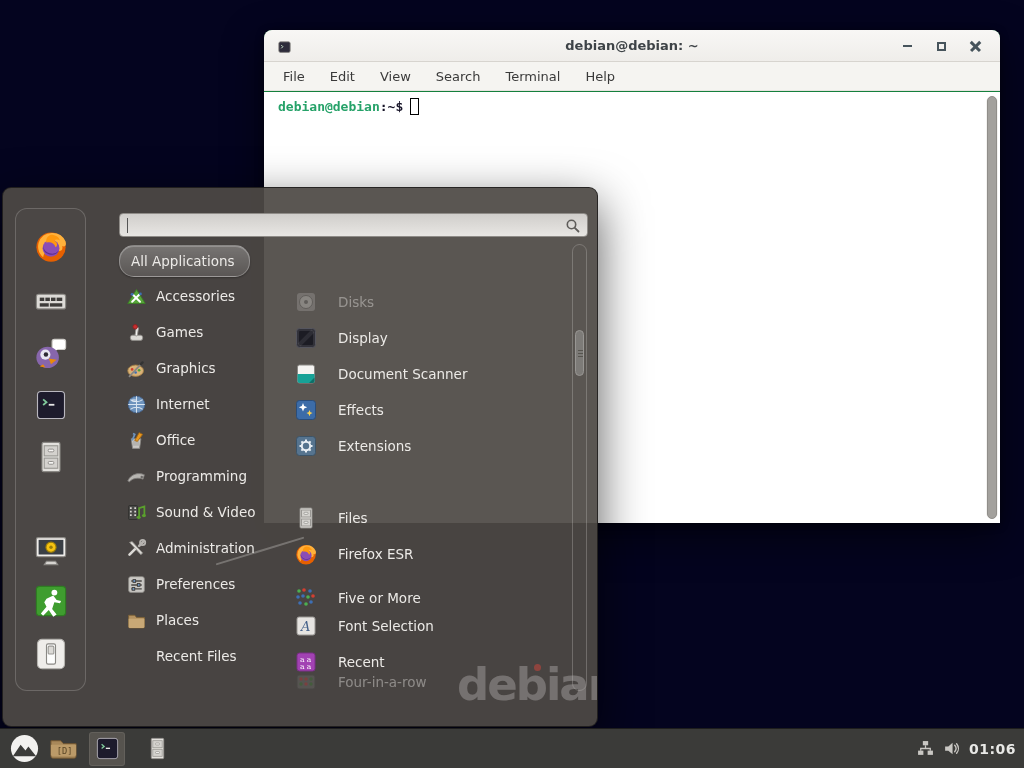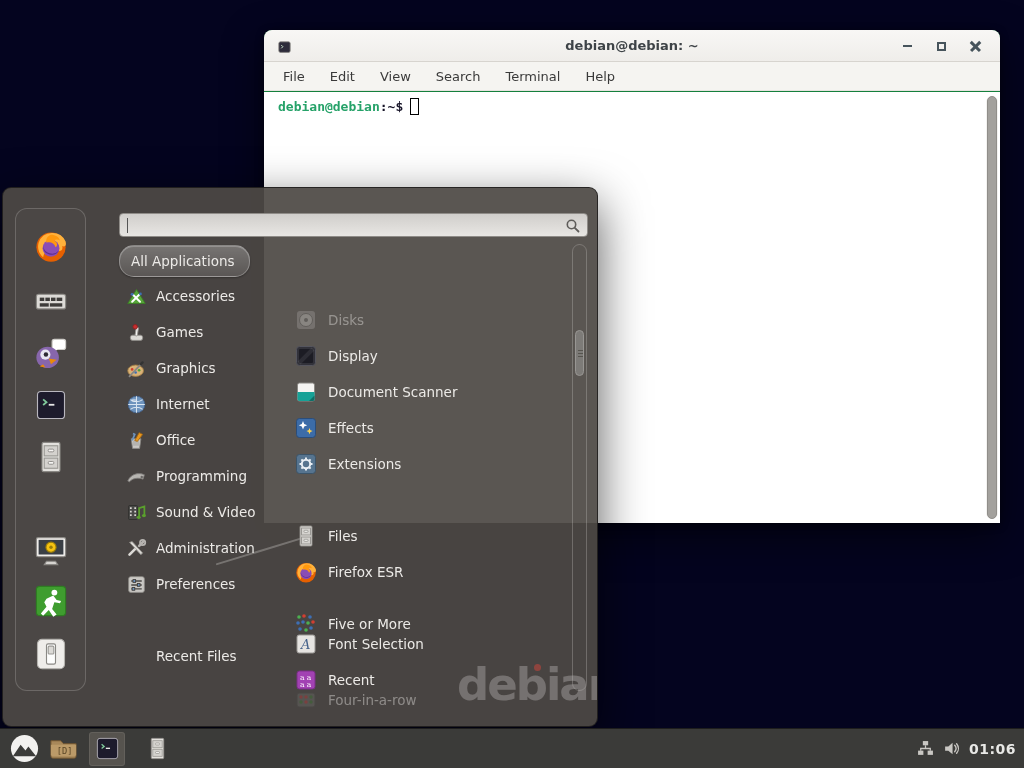--- a/index.html
+++ b/index.html
@@ -62,21 +62,21 @@
   .cat { position:absolute; left:116px; width:152px; height:32px; display:flex; align-items:center;
     gap:9px; padding-left:7px; font-size:13.5px; cursor:pointer; border-radius:15px; }
   .cat .cicon { width:21px; height:21px; flex:none; }
   .cat .cicon svg { width:100%; height:100%; }
   .cat-selected { width:131px; background:linear-gradient(rgba(255,255,255,.26),rgba(255,255,255,.10));
     border:1px solid rgba(255,255,255,.28); box-shadow:inset 0 1px rgba(255,255,255,.22), 0 1px 2px rgba(0,0,0,.3);
     padding-left:11px; }
 
   .apps { position:absolute; left:284px; top:46px; width:282px; height:470px; }
   .app { position:absolute; left:0; width:282px; height:32px; display:flex; align-items:center;
-    gap:10px; padding-left:7px; font-size:13.5px; cursor:pointer;margin-top:18px; }
+    gap:20px; padding-left:7px; font-size:13.5px; cursor:pointer; }
   .app .aicon { width:24px; height:24px; flex:none; }
   .app .aicon svg { width:100%; height:100%; }
   .app-faded { opacity:.42; }
   .app-faded2 { opacity:.20; }
 
   .apps-scrollbar { position:absolute; left:569px; top:56px; width:15px; height:447px;
     border:1px solid rgba(205,203,200,.30); border-radius:8px; }
   .apps-scrollbar .thumb { position:absolute; left:2px; top:85px; width:9px; height:46px;
     background:#7d7b78; border:1px solid #989693; border-radius:5px; }
   .apps-scrollbar .grip { position:absolute; left:2px; top:19px; width:5px; height:1.3px; background:#57554f; box-shadow:0 3px #57554f, 0 6px #57554f; }
@@ -321,20 +321,27 @@
               <path d="M6 8 h12 M6 12.5 h12 M6 17 h12"></path>
             </g>
             <g fill="#6d93bd" stroke="#3e3c3a">
               <rect x="8" y="6.4" width="3" height="3.2"></rect>
               <rect x="13" y="10.9" width="3" height="3.2"></rect>
               <rect x="7" y="15.4" width="3" height="3.2"></rect>
             </g>
           </svg></span>
       <span>Preferences</span>
     </div>
+    <div class="cat" style="top:416px">
+      <span class="cicon"><svg viewBox="0 0 24 24">
+            <path d="M3 6 h7 l2 2.5 h9 V19 a1.5 1.5 0 0 1 -1.5 1.5 h-15 A1.5 1.5 0 0 1 3 19z" fill="#b49261" stroke="#7d6136"></path>
+            <path d="M3 10 h18 V19 a1.5 1.5 0 0 1 -1.5 1.5 h-15 A1.5 1.5 0 0 1 3 19z" fill="#c8a876"></path>
+          </svg></span>
+      <span>Places</span>
+    </div>
     <div class="cat" style="top:452px">
       <span class="cicon"></span>
       <span>Recent Files</span>
     </div>
 
     <div class="apps">
       <div class="app app-faded" style="top:52px">
         <span class="aicon"><svg viewBox="0 0 24 24">
               <rect x="3" y="3" width="18" height="18" rx="3" fill="#9a9896"></rect>
               <circle cx="12" cy="12" r="6.5" fill="#c9c7c3" stroke="#6a6866"></circle>
@@ -389,21 +396,21 @@
       <div class="app" style="top:304px">
         <span class="aicon"><svg viewBox="0 0 32 32">
               <circle cx="16" cy="17" r="13" fill="#e66000"></circle>
               <path d="M5 13 A13 13 0 0 1 29 12 c1 4 -1 5 -3 4 1 4 -2 5 -4 4 C16 17 10 20 9 26 A13 13 0 0 1 5 13z" fill="#ffb13b"></path>
               <circle cx="16" cy="18" r="7.5" fill="#8a4db5"></circle>
               <path d="M9 16 a7.5 7.5 0 0 0 14 4 8 8 0 0 1 -14 -4z" fill="#5c2d91"></path>
               <path d="M16 6 c4 0 7 2 8 5 -2 -1 -4 -1 -5 0 3 2 3 5 1 6 -1 -4 -5 -5 -8 -4 -1 -3 1 -6 4 -7z" fill="#ff980e"></path>
             </svg></span>
         <span>Firefox ESR</span>
       </div>
-      <div class="app" style="top:356px">
+      <div class="app" style="top:348px">
         <span class="aicon"><svg viewBox="0 0 24 24">
               <circle cx="5" cy="5" r="1.8" fill="#4caf50"></circle>
               <circle cx="10" cy="4" r="1.8" fill="#d23f31"></circle>
               <circle cx="16" cy="5" r="1.8" fill="#3d6fb4"></circle>
               <circle cx="4" cy="11" r="1.8" fill="#3d6fb4"></circle>
               <circle cx="9" cy="10" r="1.8" fill="#3d6fb4"></circle>
               <circle cx="14" cy="11" r="1.8" fill="#4caf50"></circle>
               <circle cx="19" cy="10" r="1.8" fill="#d23f31"></circle>
               <circle cx="6" cy="17" r="1.8" fill="#3d6fb4"></circle>
               <circle cx="12" cy="18" r="1.8" fill="#4caf50"></circle>

